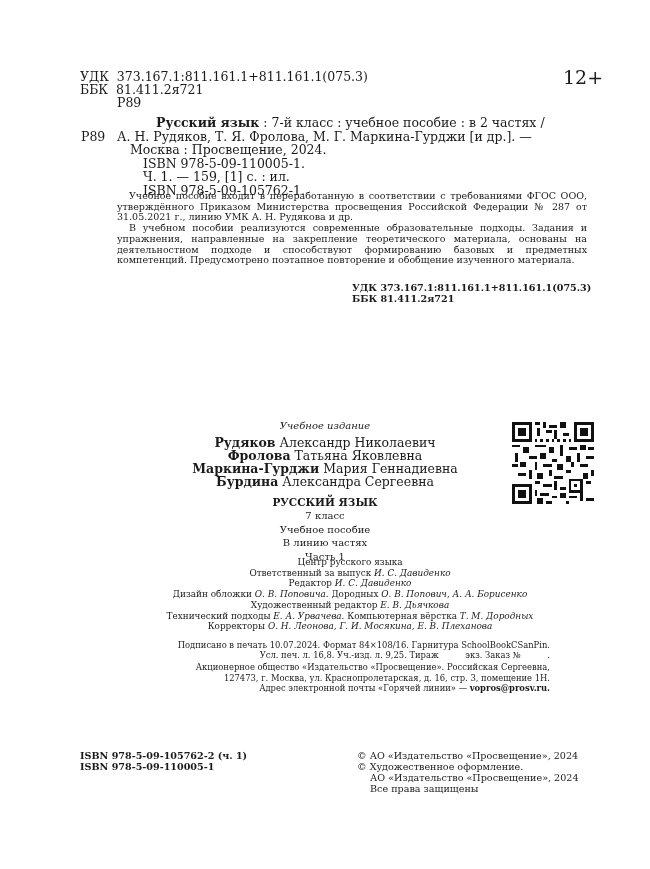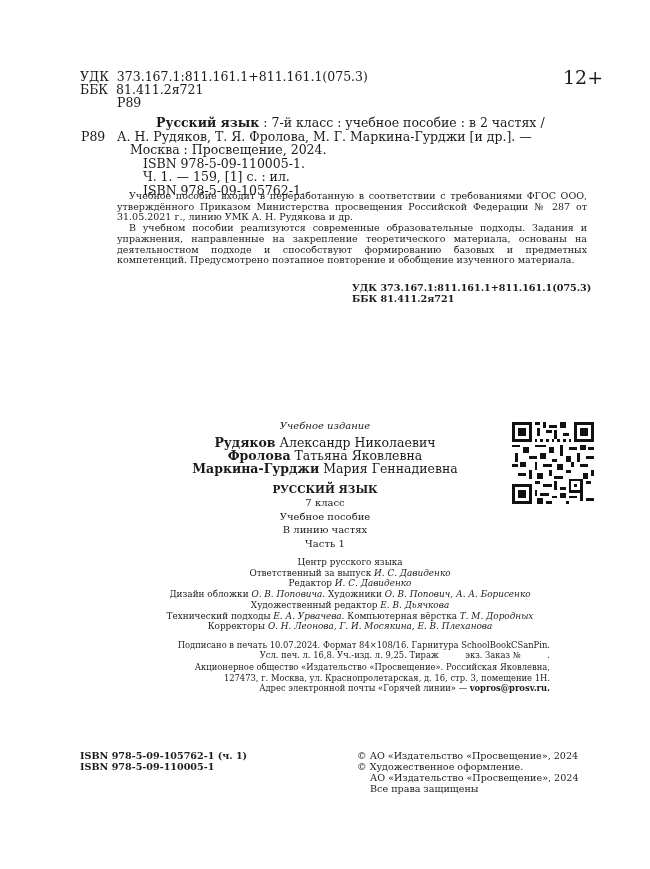--- a/index.html
+++ b/index.html
@@ -64,20 +64,21 @@
 <div id="udk-right" class="abs">
   <div>УДК 373.167.1:811.161.1+811.161.1(075.3)</div>
   <div>ББК 81.411.2я721</div>
 </div>
 
 <div id="imprint" class="abs">
   <span class="row i" style="font-size:10px;line-height:12px;margin-bottom:4px">Учебное издание</span>
   <span class="row t12"><b>Рудяков</b> <span>Александр Николаевич</span></span>
   <span class="row t12"><b>Фролова</b> <span>Татьяна Яковлевна</span></span>
   <span class="row t12"><b>Маркина-Гурджи</b> <span>Мария Геннадиевна</span></span>
+  <span class="row t12"><b>Бурдина</b> <span>Александра Сергеевна</span></span>
   <span class="row b" style="font-size:10.5px;line-height:13px;margin-top:8px">РУССКИЙ ЯЗЫК</span>
   <span class="row" style="font-size:10px;line-height:13.5px">7 класс</span>
   <span class="row" style="font-size:10px;line-height:13.5px">Учебное пособие</span>
   <span class="row" style="font-size:10px;line-height:13.5px">В линию частях</span>
   <span class="row" style="font-size:10px;line-height:13.5px">Часть 1</span>
 </div>
 
 <svg id="qr" class="abs" viewBox="0 0 29 29" shape-rendering="crispEdges">
   <rect width="29" height="29" fill="#fff"></rect>
   <g fill="#111">
@@ -155,36 +156,36 @@
     <rect x="9" y="27" width="2" height="2"></rect>
       <rect x="12" y="28" width="2" height="1"></rect>
       <rect x="19" y="28" width="1" height="1"></rect>
   </g>
 </svg>
 
 <div id="credits" class="abs">
   <span class="row">Центр русского языка</span>
   <span class="row"><span>Ответственный за выпуск</span> <i>И. С. Давиденко</i></span>
   <span class="row"><span>Редактор</span> <i>И. С. Давиденко</i></span>
-  <span class="row"><span>Дизайн обложки</span> <i>О. В. Поповича.</i><span> Художники</span> <i>О. В. Попович, А. А. Борисенко</i></span>
+  <span class="row"><span>Дизайн обложки</span> <i>О. В. Поповича.</i><span> Дородных</span> <i>О. В. Попович, А. А. Борисенко</i></span>
   <span class="row"><span>Художественный редактор</span> <i>Е. В. Дьячкова</i></span>
   <span class="row"><span>Технический подходы</span> <i>Е. А. Урвачева.</i><span> Компьютерная вёрстка</span> <i>Т. М. Дородных</i></span>
   <span class="row"><span>Корректоры</span> <i>О. Н. Леонова, Г. И. Мосякина, Е. В. Плеханова</i></span>
 </div>
 
 <div id="print" class="abs">
   <span class="row">Подписано в печать 10.07.2024. Формат 84×108/16. Гарнитура SchoolBookCSanPin.</span>
   <span class="row" style="white-space:pre">Усл. печ. л. 16,8. Уч.-изд. л. 9,25. Тираж          экз. Заказ №          .</span>
-  <span class="row" style="margin-top:2px">Акционерное общество «Издательство «Просвещение». Российская Яковлевна,</span>
+  <span class="row" style="margin-top:2px">Акционерное общество «Издательство «Просвещение». Российская Сергеевна,</span>
   <span class="row">127473, г. Москва, ул. Краснопролетарская, д. 16, стр. 3, помещение 1Н.</span>
   <span class="row"><span>Адрес электронной почты «Горячей линии» — </span><b>vopros@prosv.ru.</b></span>
 </div>
 
 <div id="isbn-bottom" class="abs">
-  <div>ISBN 978-5-09-105762-1 (ч. 1)</div>
+  <div>ISBN 978-5-09-105762-2 (ч. 1)</div>
   <div>ISBN 978-5-09-110005-1</div>
 </div>
 
 <div id="copyright" class="abs">
   <div>© АО «Издательство «Просвещение», 2024</div>
   <div>© Художественное оформление.</div>
   <div class="ind">АО «Издательство «Просвещение», 2024</div>
   <div class="ind">Все права защищены</div>
 </div>
 

